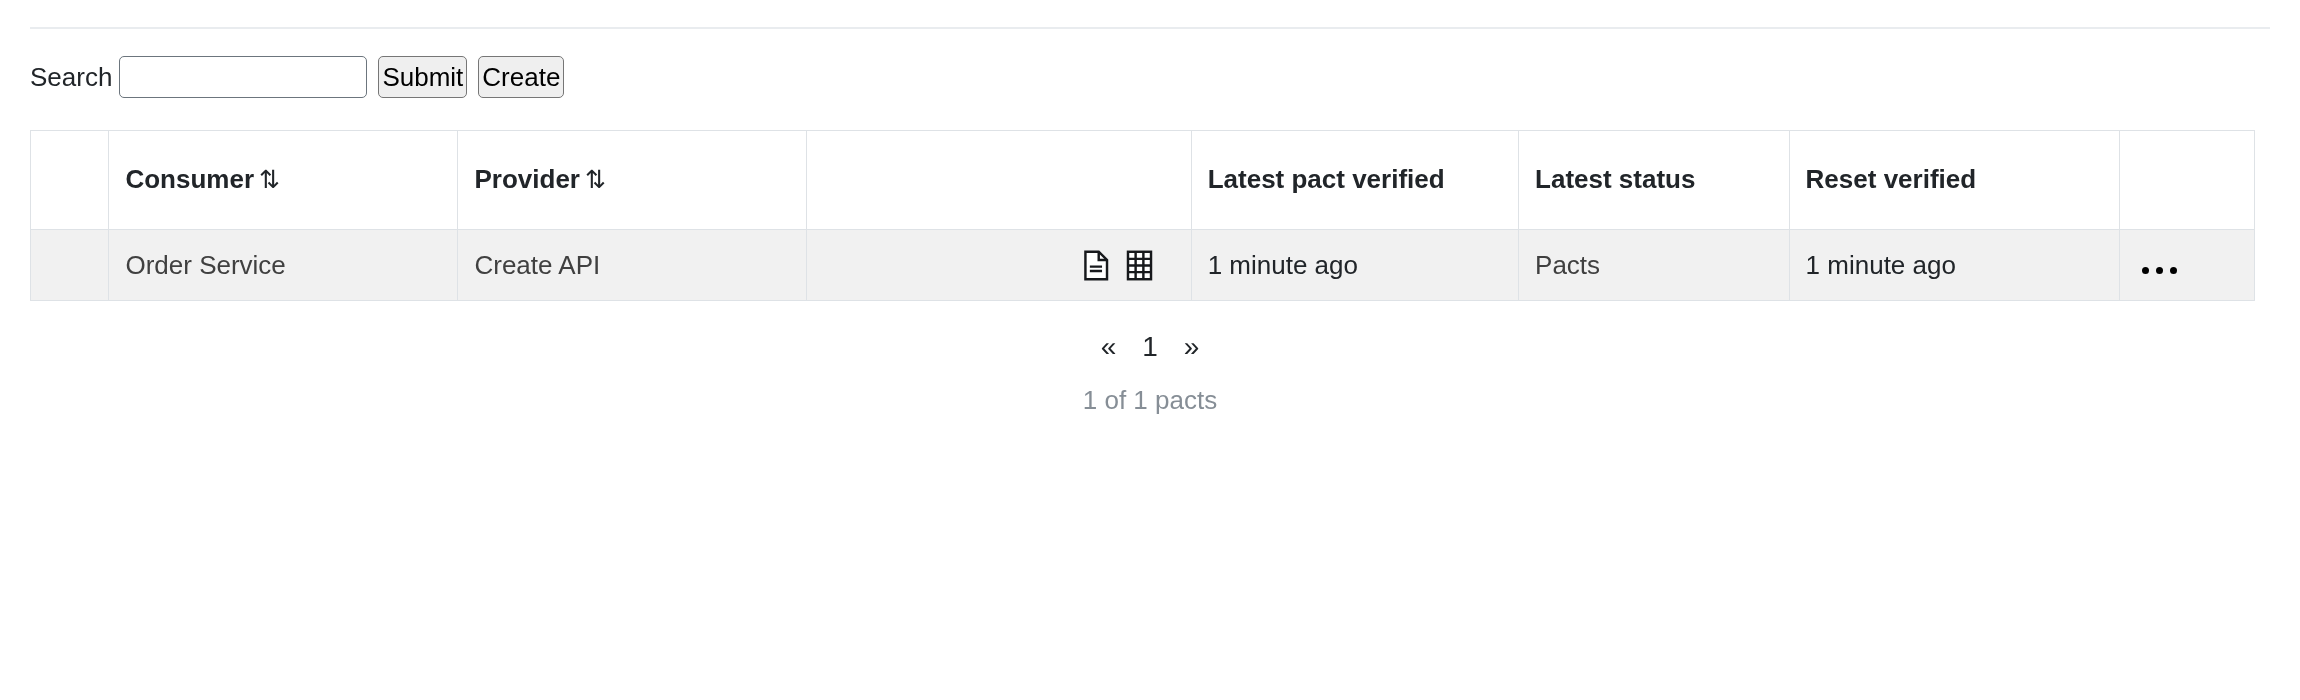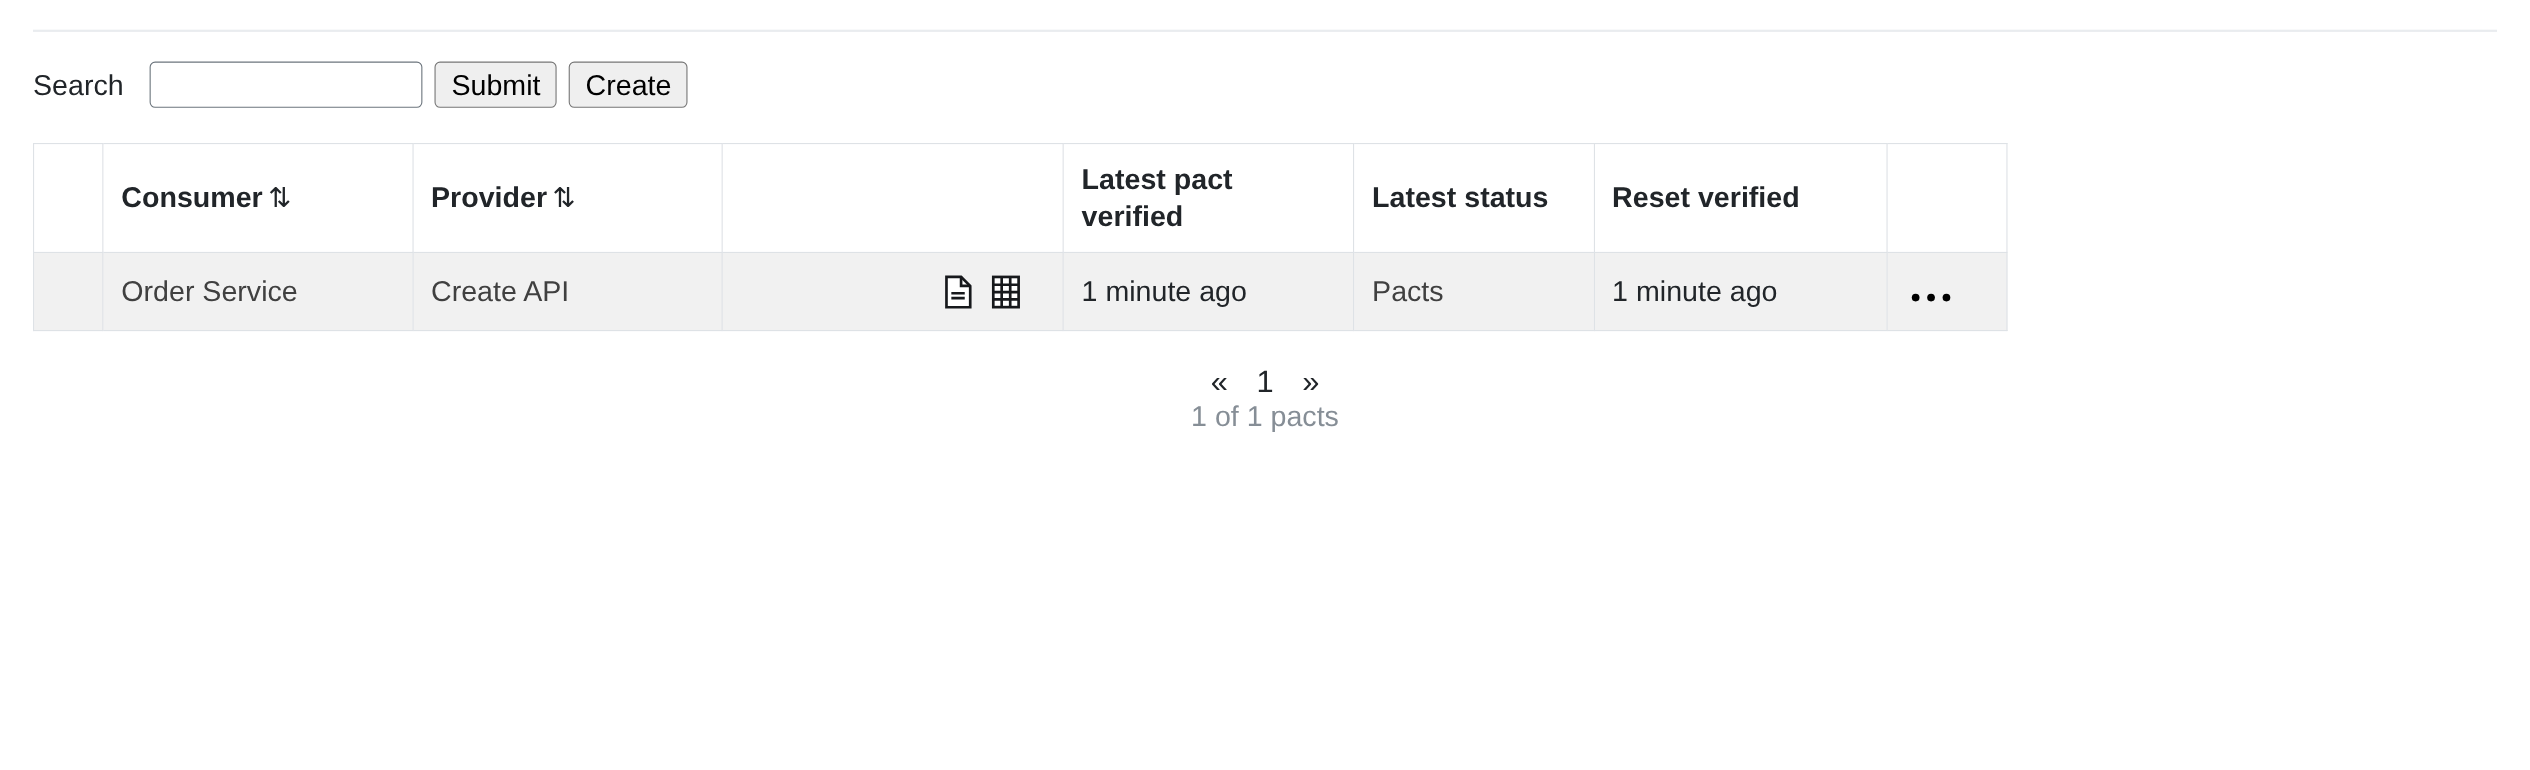--- a/index.html
+++ b/index.html
@@ -37,57 +37,57 @@
   
   .search-row {
     display: flex;
     align-items: center;
     margin-top: 27px;
     gap: 0;
   }
   .search-label {
     font-size: 26px;
     color: #212529;
-    margin-right: 24px;
+    margin-right: 7px;
     white-space: nowrap;
   }
   .search-input {
     width: 248px;
     height: 42px;
     box-sizing: border-box;
     border: 1.5px solid #6c757d;
     border-radius: 5px;
     background: #ffffff;
     font-size: 23px;
     font-family: "Liberation Sans", sans-serif;
     padding: 0 8px;
     color: #212529;
     outline: none;
   }
   .btn {
     height: 42px;
     box-sizing: border-box;
     margin-left: 11px;
-    padding: 0 14px;
+    padding: 0 3px;
     border: 1.5px solid #767676;
     border-radius: 5px;
     background: #efefef;
     font-size: 26px;
     font-family: "Liberation Sans", sans-serif;
     color: #000000;
     line-height: 38px;
     cursor: pointer;
   }
   
   .table-wrap {
     margin-top: 32px;
   }
   table.pacts {
     border-collapse: collapse;
-    width: 1795px;
+    width: 2225px;
     table-layout: fixed;
     background: #ffffff;
   }
   table.pacts th,
   table.pacts td {
     border: 1px solid #dee2e6;
     padding: 0;
     text-align: left;
     vertical-align: middle;
   }
@@ -175,20 +175,21 @@
   .pagination .pg {
     cursor: pointer;
     text-decoration: none;
     color: #212529;
   }
   .pagination .pg-current {
     color: #212529;
   }
   .count-text {
     text-align: center;
+    margin-top: 22px;
     font-size: 26px;
     color: #868e96;
   }
 </style>
 </head>
 <body>
 
 <div class="page">
 
   <hr class="title-rule">

